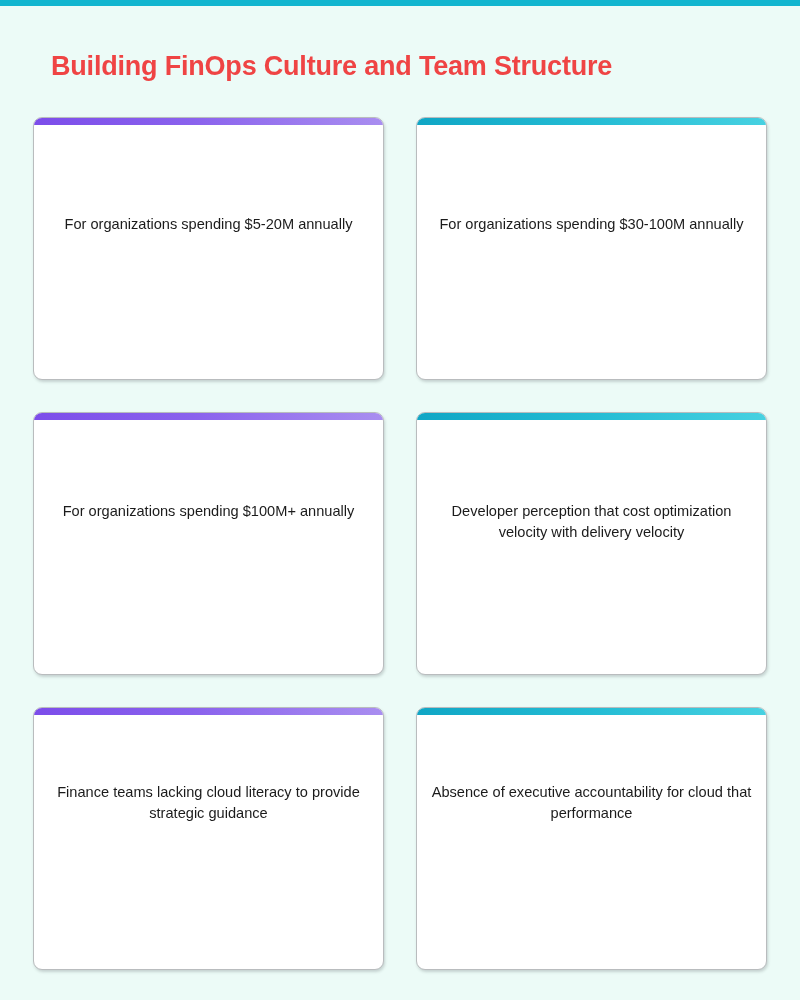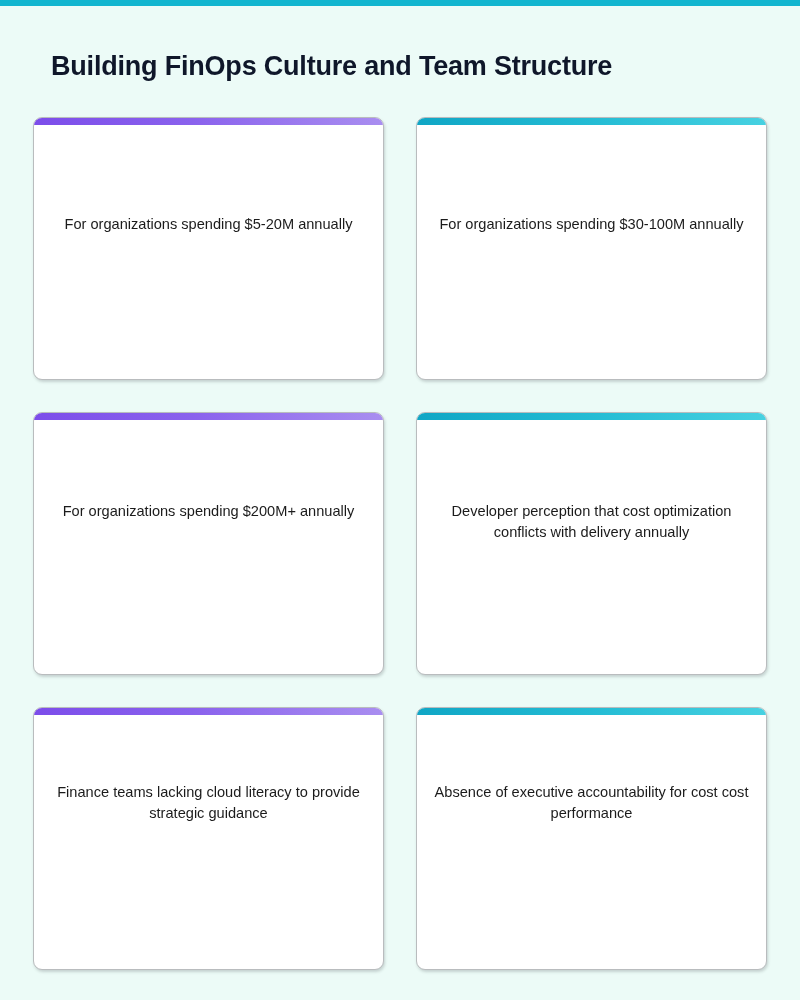--- a/index.html
+++ b/index.html
@@ -23,21 +23,21 @@
     height: 6px;
     background: #11b5cf;
   }
 
   #page-title {
     position: absolute;
     left: 51px;
     top: 33px;
     font-size: 27px;
     font-weight: bold;
-    color: #0f172a;
+    color: #ef4444;
     letter-spacing: -0.2px;
     white-space: nowrap;
   }
 
   #card-grid {
     position: absolute;
     left: 33px;
     top: 117px;
     width: 734px;
     display: grid;
@@ -107,31 +107,31 @@
     <p class="card-text">For organizations spending $5-20M annually</p>
   </div>
 
   <div class="card accent-cyan row-1">
     <div class="card-accent"></div>
     <p class="card-text">For organizations spending $30-100M annually</p>
   </div>
 
   <div class="card accent-purple row-2">
     <div class="card-accent"></div>
-    <p class="card-text">For organizations spending $200M+ annually</p>
+    <p class="card-text">For organizations spending $100M+ annually</p>
   </div>
 
   <div class="card accent-cyan row-2">
     <div class="card-accent"></div>
-    <p class="card-text">Developer perception that cost optimization conflicts with delivery annually</p>
+    <p class="card-text">Developer perception that cost optimization velocity with delivery velocity</p>
   </div>
 
   <div class="card accent-purple row-3">
     <div class="card-accent"></div>
     <p class="card-text">Finance teams lacking cloud literacy to provide strategic guidance</p>
   </div>
 
   <div class="card accent-cyan row-3">
     <div class="card-accent"></div>
-    <p class="card-text">Absence of executive accountability for cost cost performance</p>
+    <p class="card-text">Absence of executive accountability for cloud that performance</p>
   </div>
 
 </div>
 
 </body></html>

